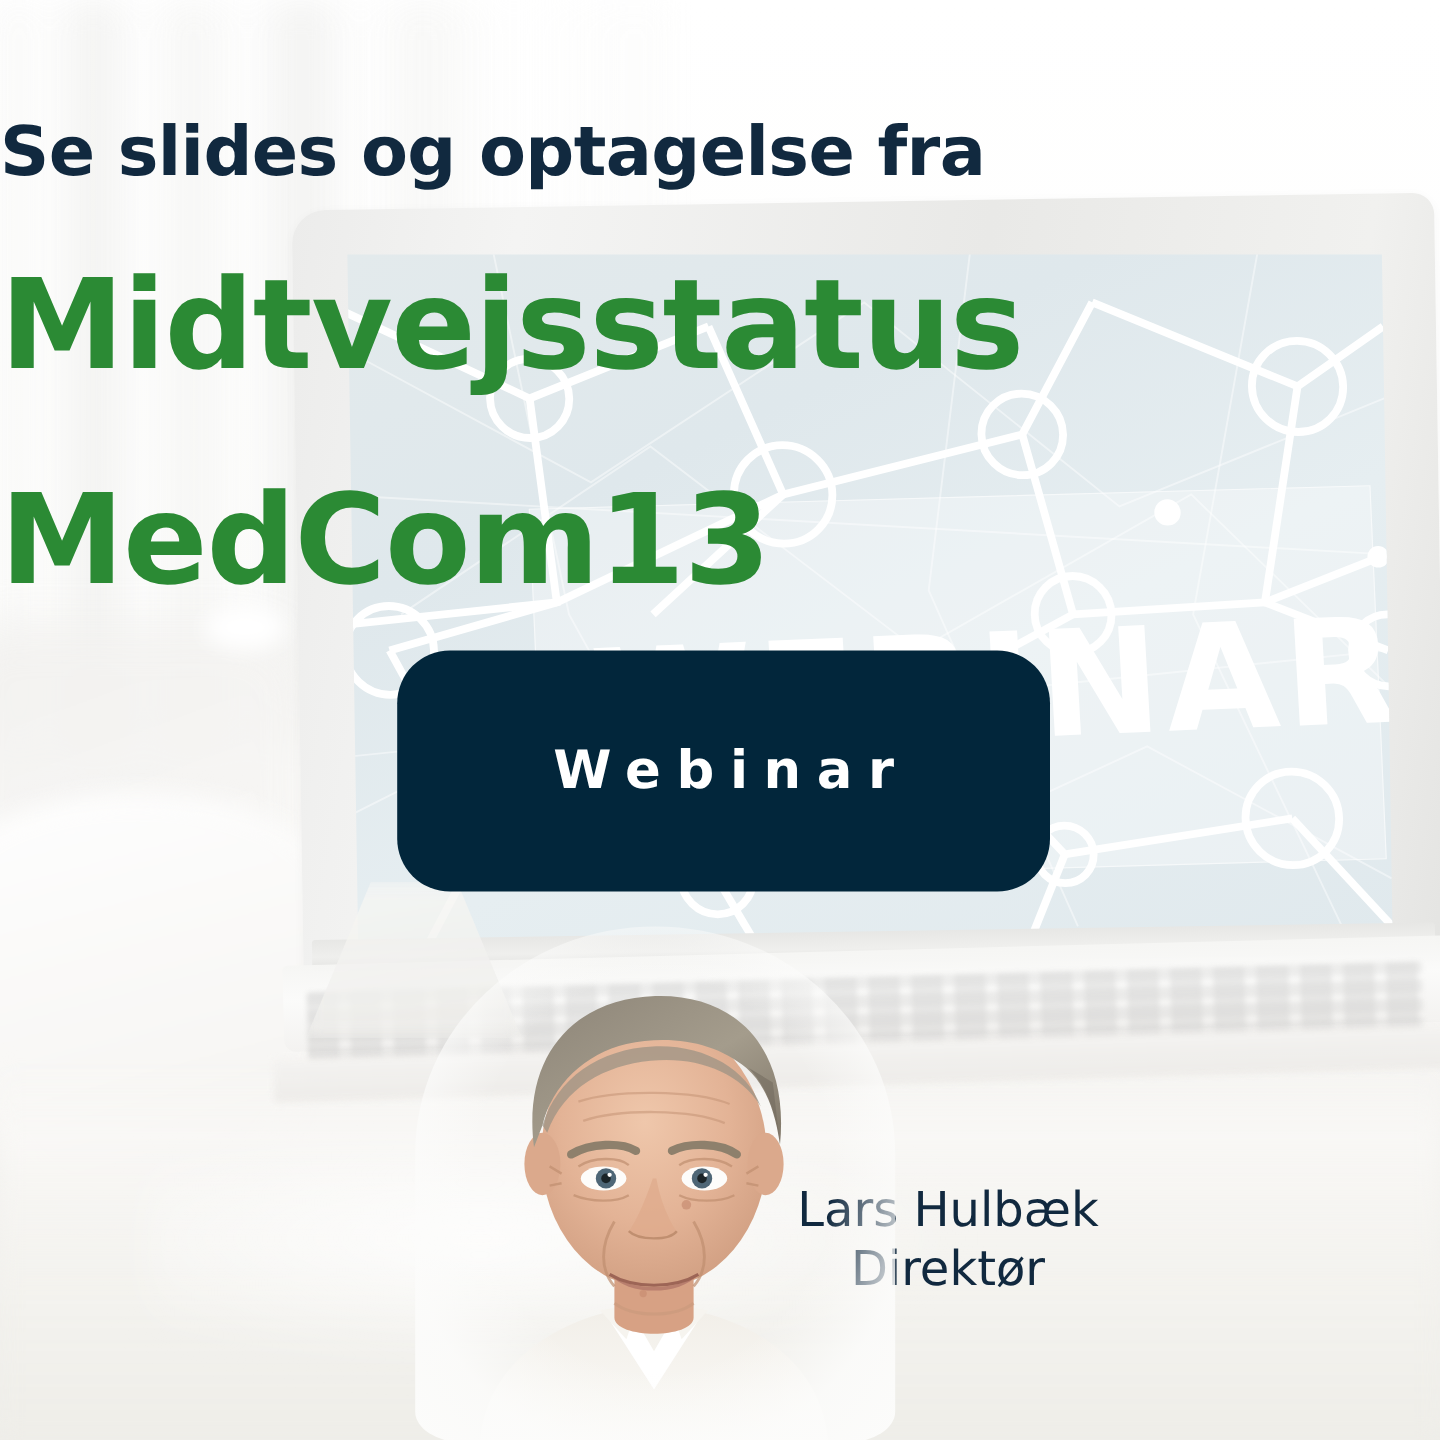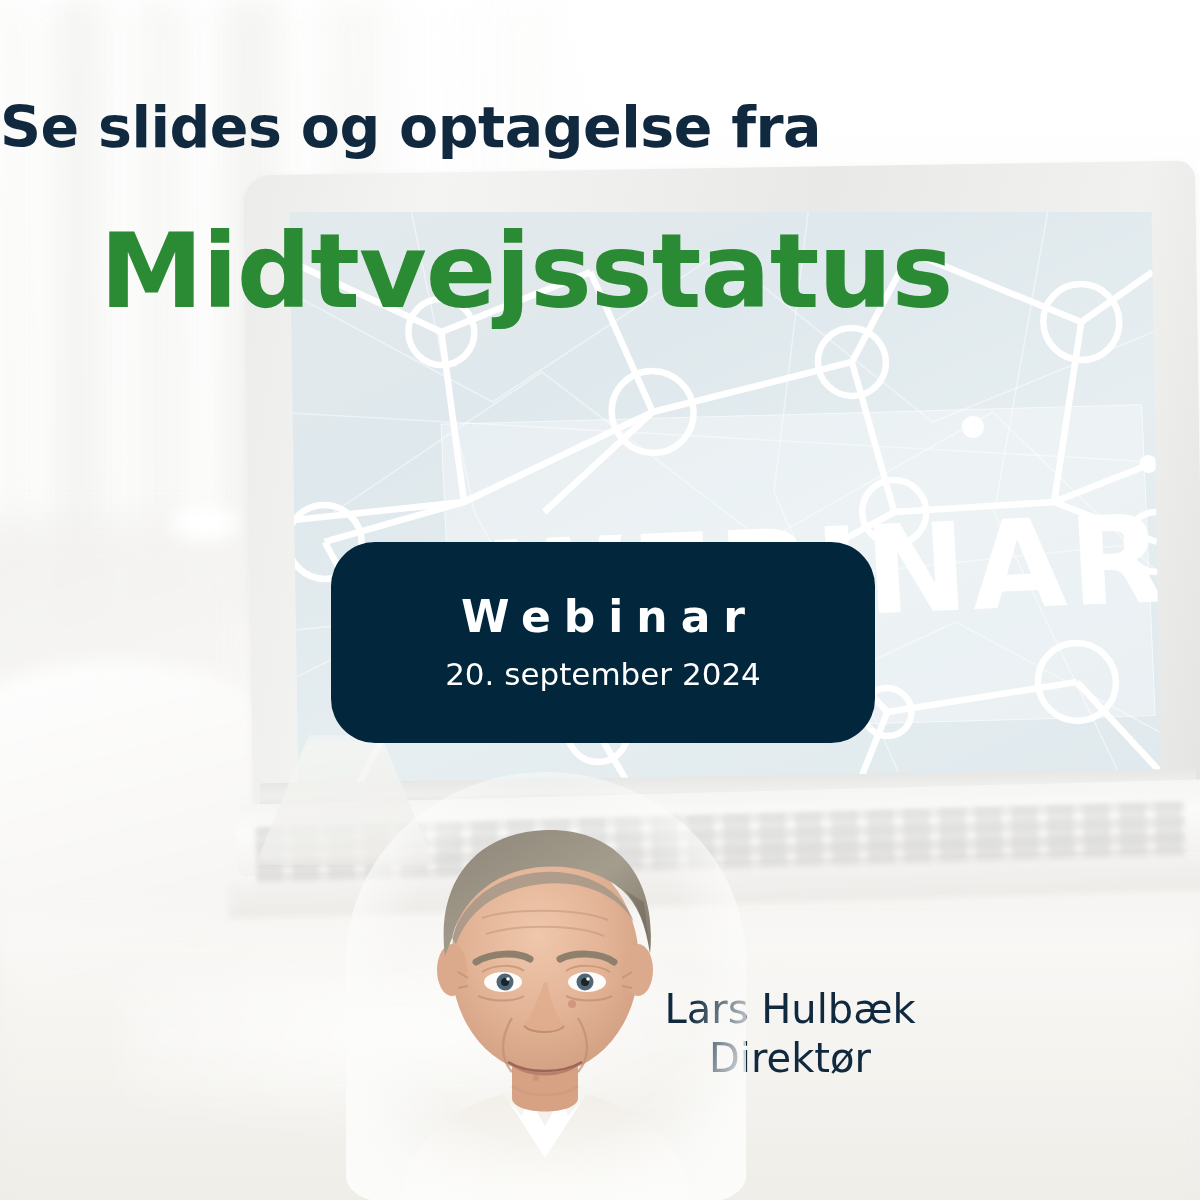--- a/index.html
+++ b/index.html
@@ -207,21 +207,21 @@
     font-weight: 700;
     font-size: 57px;
     line-height: 1;
     color: #11293f;
     letter-spacing: -0.5px;
   }
   .title-green {
     position: absolute;
     left: 0;
     width: 1052px;
-    text-align: center;
+    text-align: left;
     font-family: "DejaVu Sans", sans-serif;
     font-weight: 700;
     color: #2b8a34;
     line-height: 1;
     letter-spacing: -1px;
   }
   .title-line1 { top: 219px; font-size: 104px; }
   .title-line2 { top: 398px; font-size: 104px; }
 
   
@@ -363,24 +363,24 @@
     <div class="base"></div>
     <div class="keyboard"></div>
     <div class="base-front"></div>
   </div>
   <div class="stand"></div>
 
   <div class="kicker">Se slides og optagelse fra</div>
 
   <div class="title-green title-line1">Midtvejsstatus</div>
 
+  <div class="title-green title-line2">MedCom13</div>
 
   <div class="badge">
     <div class="badge-title">Webinar</div>
-    <div class="badge-date">20. september 2024</div>
   </div>
 
   <div class="portrait">
     <svg width="346" height="414" viewBox="0 0 346 414">
       <defs>
         <linearGradient id="shirtG" x1="0" y1="0" x2="0" y2="1">
           <stop offset="0%" stop-color="#f2efe9"></stop>
           <stop offset="100%" stop-color="#fbfaf7"></stop>
         </linearGradient>
         <linearGradient id="hairG" x1="0" y1="0" x2="1" y2="1">

